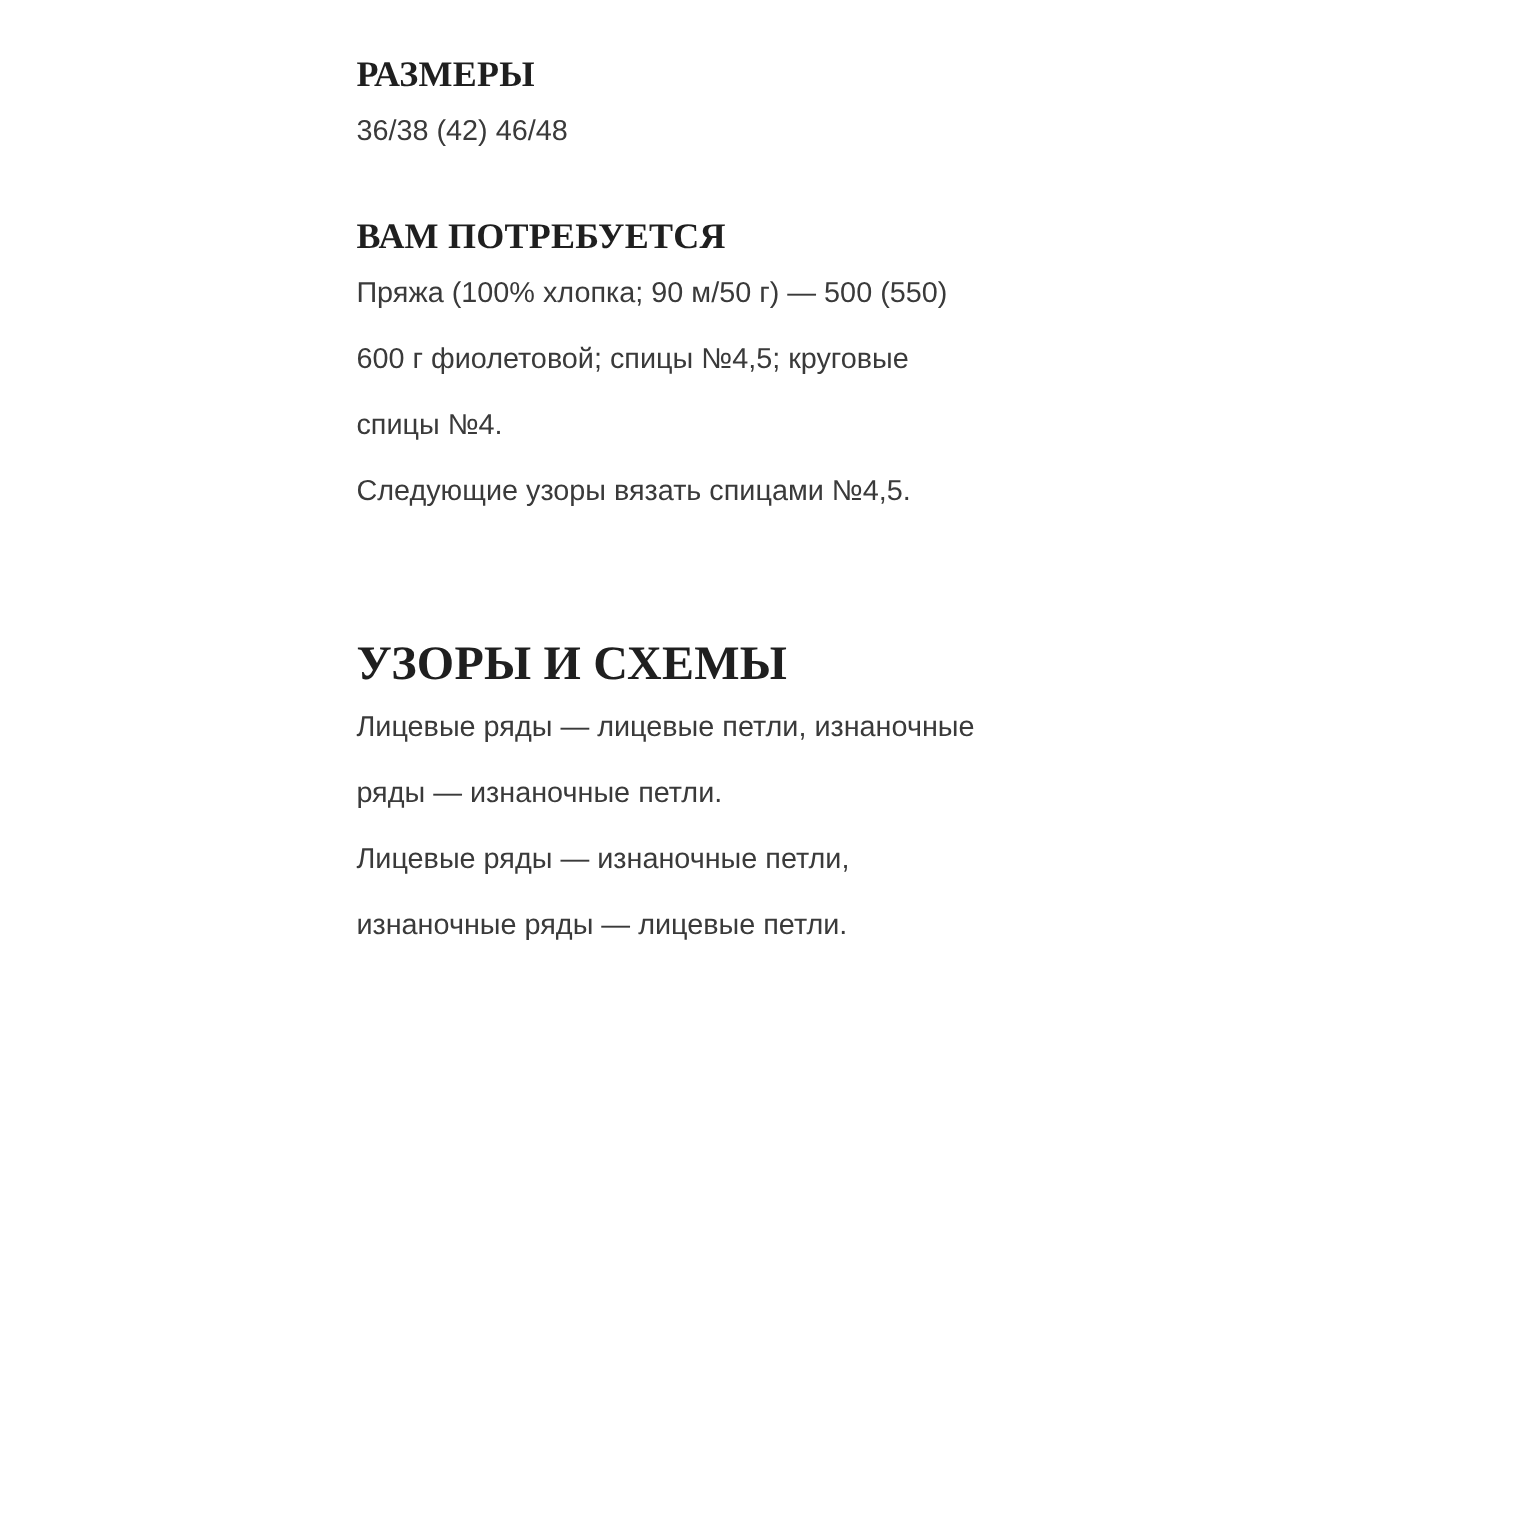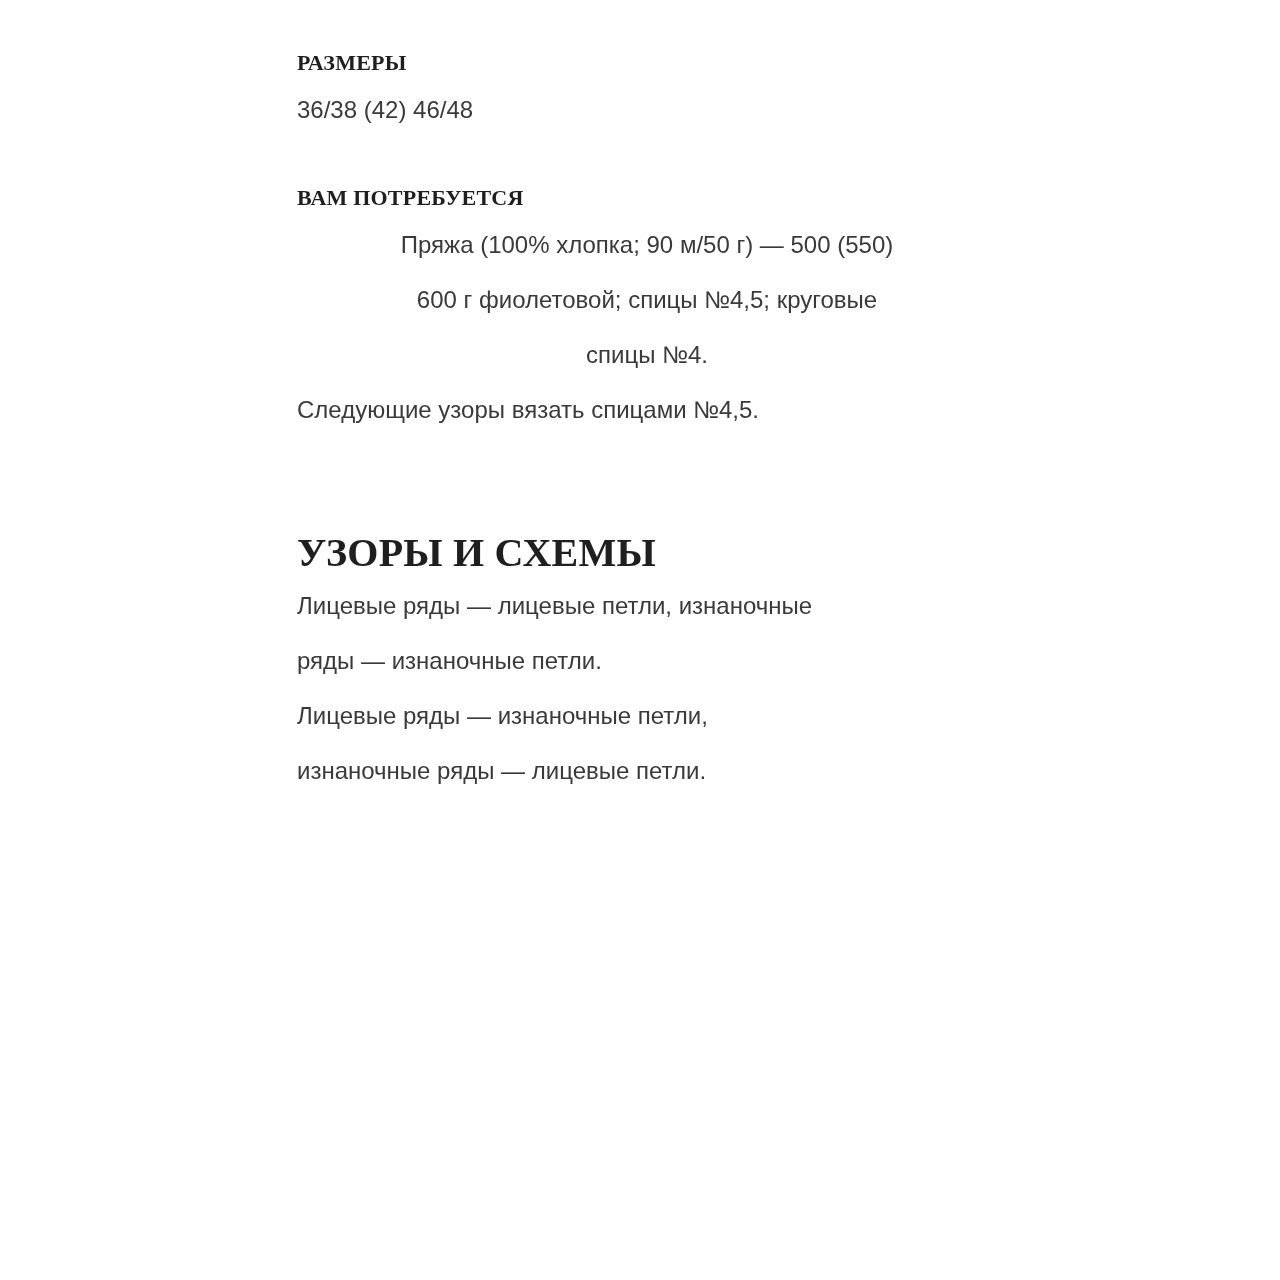--- a/index.html
+++ b/index.html
@@ -21,37 +21,37 @@
     color: #3a3a3a;
   }
   .heading {
     font-family: "Liberation Serif", "DejaVu Serif", serif;
     font-weight: bold;
     color: #1f1f1f;
     margin: 0;
     letter-spacing: 0.2px;
   }
   h2.heading, h3.heading {
-    font-size: 22px;
+    font-size: 30px;
     line-height: 38px;
   }
   h1.heading {
     font-size: 40px;
     line-height: 50px;
   }
   p.body-text {
     margin: 0;
     font-size: 24px;
     line-height: 55px;
     white-space: pre-line;
   }
   
   .mt-sizes-value   { margin-top: 18px; }
   .mt-materials-h   { margin-top: 42px; }
-  .mt-materials-p   { margin-top: 20px; text-align: center; }
+  .mt-materials-p   { margin-top: 20px; }
   .mt-note          { margin-top: 59px; }
   .mt-patterns-h    { margin-top: 91px; }
   .mt-stock-h       { margin-top: 98px; }
   .mt-stock-p       { margin-top: 17px; }
   .mt-rev-h         { margin-top: 85px; }
   .mt-rev-p         { margin-top: 17px; }
 </style>
 </head>
 <body>
 

